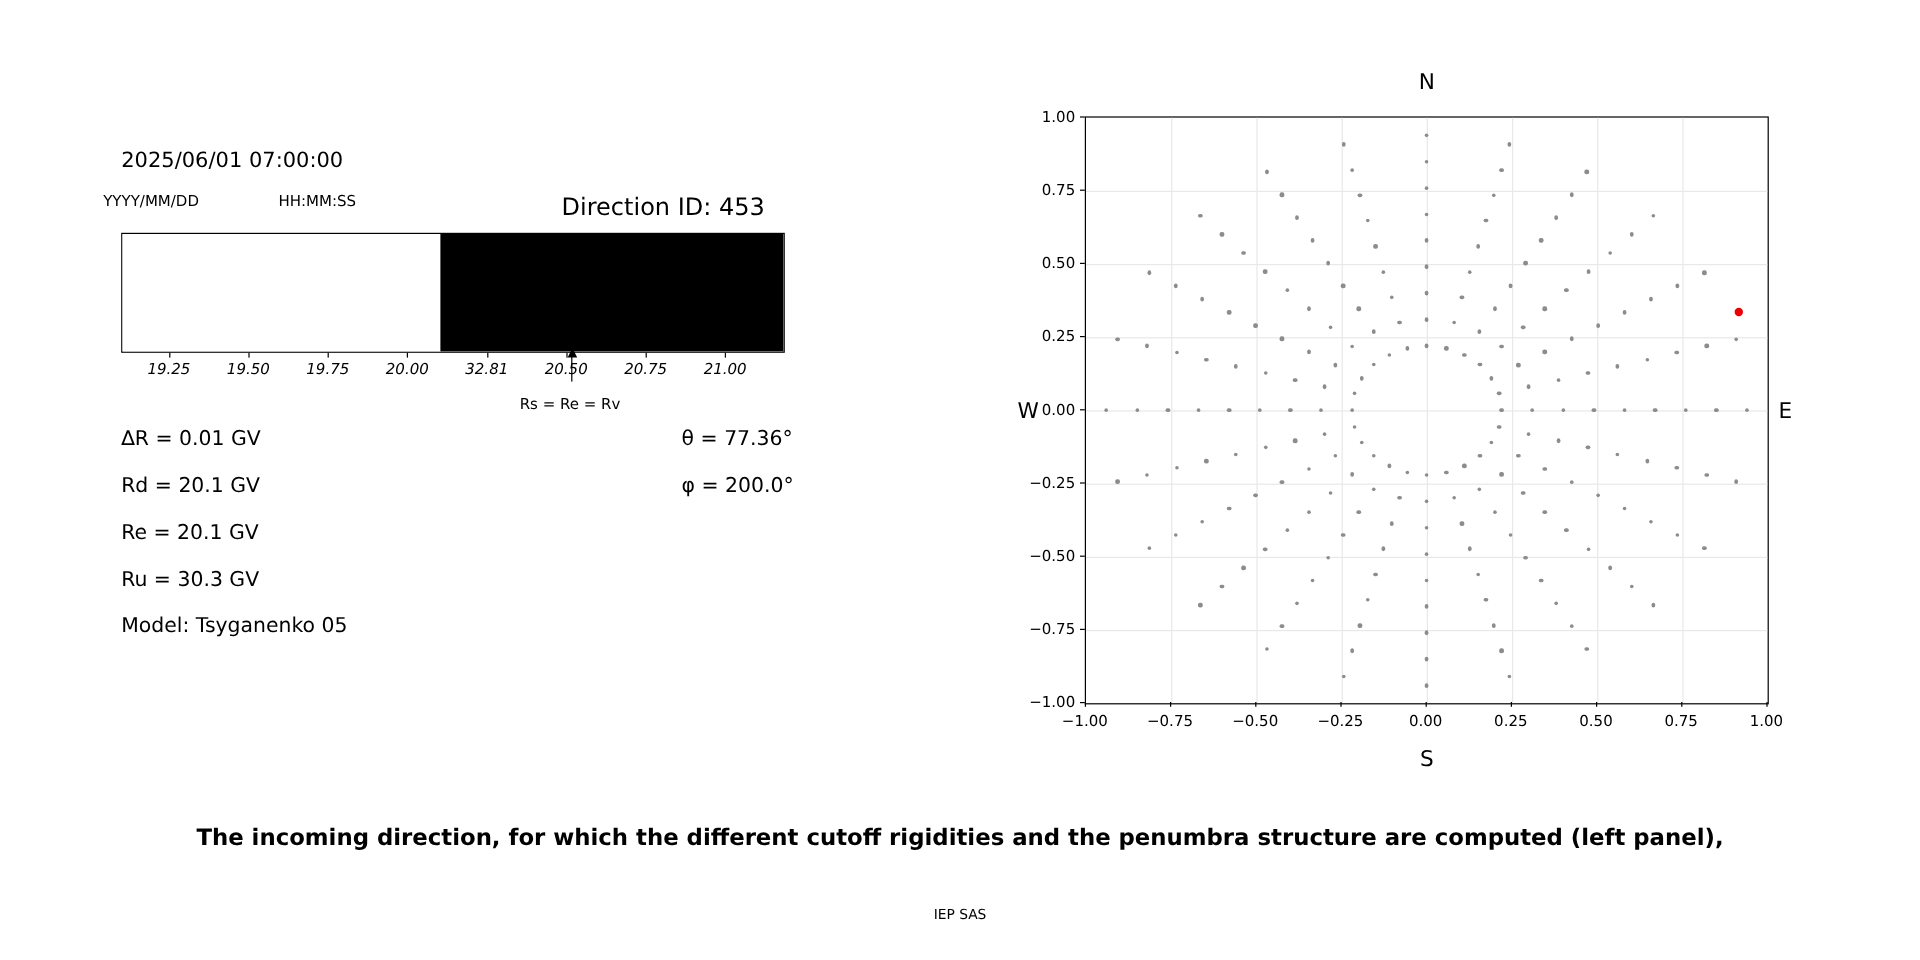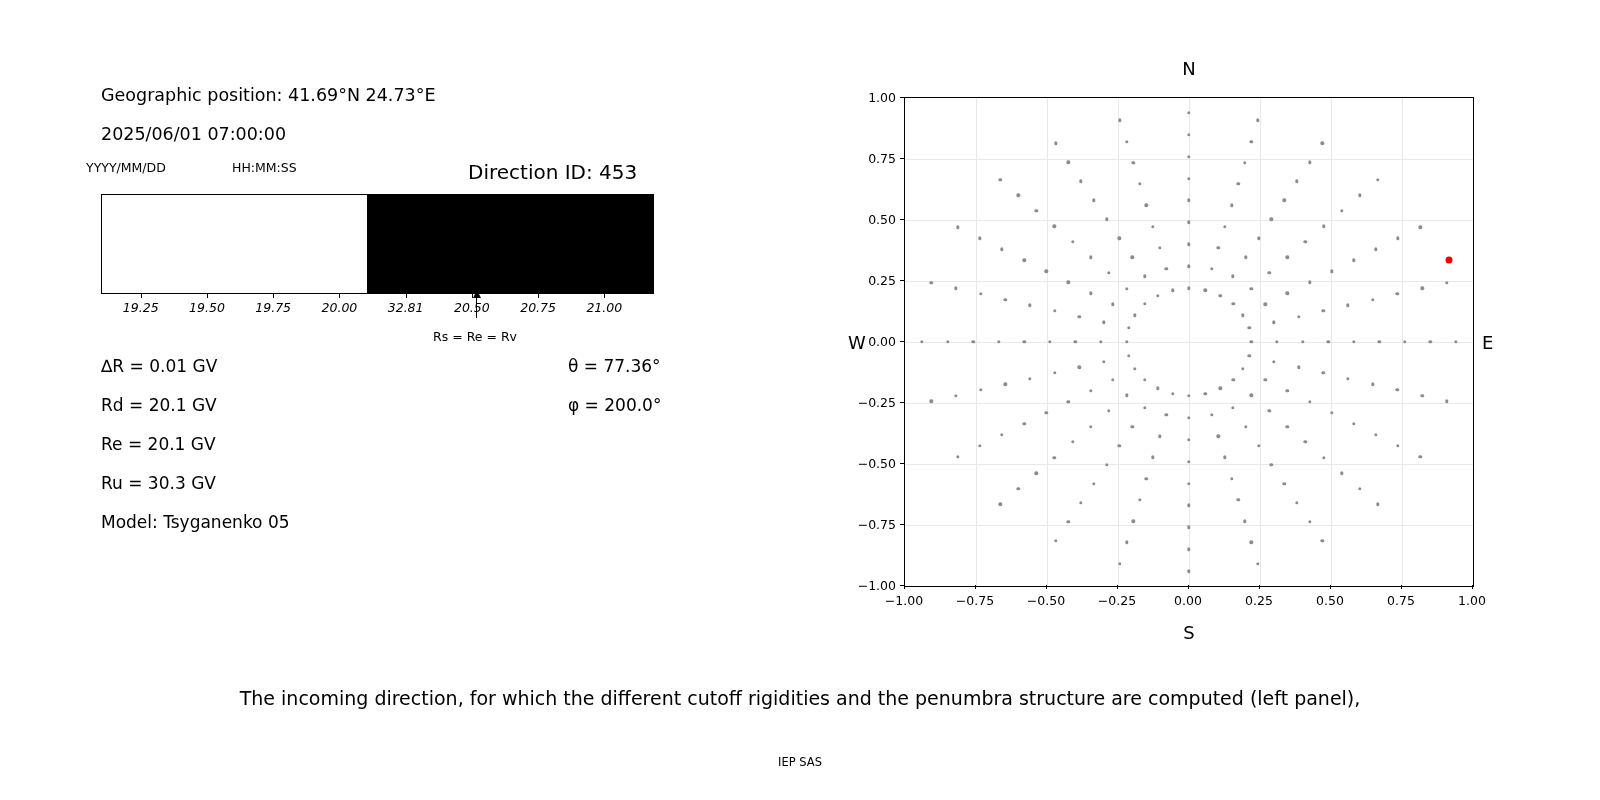--- a/index.html
+++ b/index.html
@@ -208,37 +208,37 @@
 
   
   #caption {
     position: absolute;
     left: 0;
     top: 682px;
     width: 1600px;
     text-align: center;
     font-size: 19px;
     line-height: 1.7;
+    font-weight: bold;
   }
   #caption .line { display: block; }
   #footer {
     position: absolute;
     left: 0;
     top: 755px;
     width: 1600px;
     text-align: center;
     font-size: 11.5px;
   }
 </style>
 </head>
 <body>
 
 <div id="left-panel">
 
-  <div class="info-line" id="geo-position">Geographic position: 41.69°N 24.73°E</div>
 
   <div class="info-line" id="datetime">2025/06/01 07:00:00</div>
 
   <div id="date-format-label">YYYY/MM/DD</div>
 
   <div id="time-format-label">HH:MM:SS</div>
 
   <div id="direction-id">Direction ID: 453</div>
 
   <div id="penumbra-plot">

